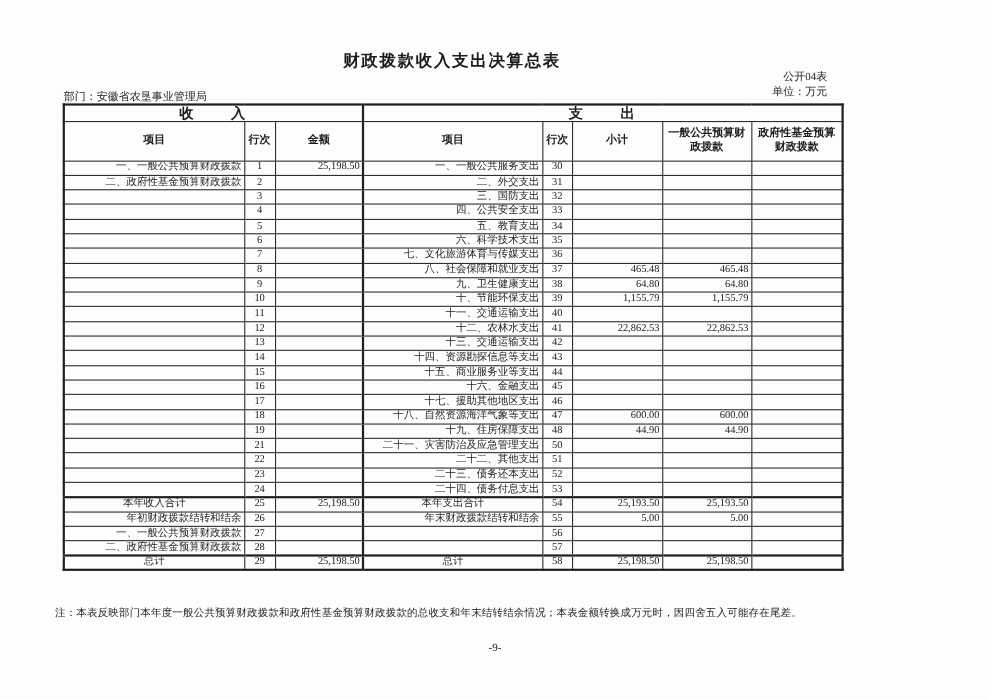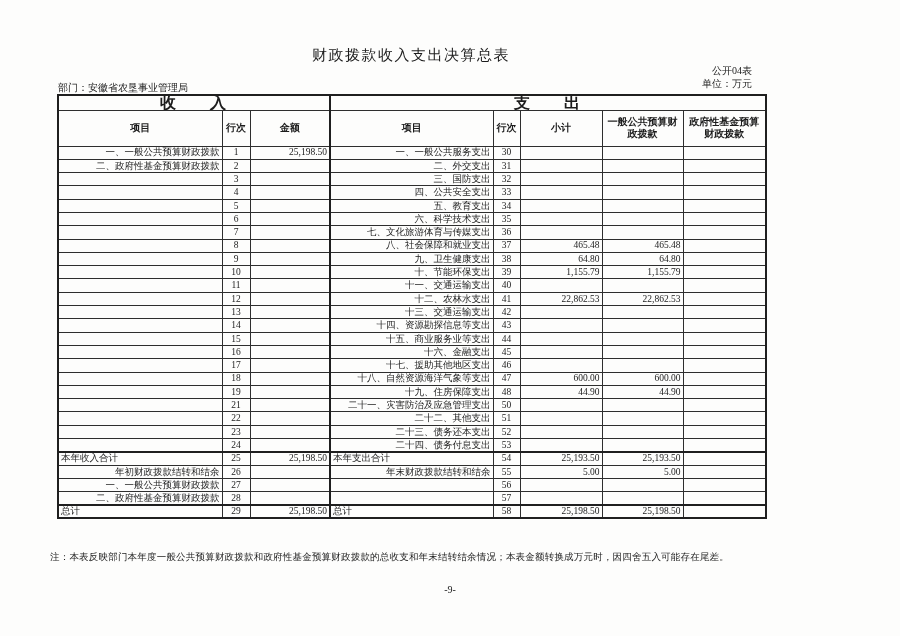--- a/index.html
+++ b/index.html
@@ -18,21 +18,21 @@
     height: 636px;
     background: #fdfdfc;
   }
   .title {
     position: absolute;
     left: 57px;
     top: 46px;
     width: 708px;
     text-align: center;
     font-size: 15px;
-    font-weight: normal;
+    font-weight: bold;
     letter-spacing: 1.5px;
   }
   .meta-right {
     position: absolute;
     right: 148px;
     top: 64px;
     text-align: right;
     font-size: 10px;
     line-height: 13px;
   }
@@ -57,40 +57,40 @@
     padding: 0 2px;
     font-size: 9.5px;
     line-height: 10.5px;
     overflow: hidden;
     white-space: nowrap;
     font-weight: normal;
   }
   tr.h1 { height: 15px; }
   tr.h1 th {
     font-weight: bold;
-    font-size: 16px;
+    font-size: 13px;
     text-align: center;
     letter-spacing: 34px;
     padding-left: 34px;
     white-space: nowrap;
   }
   tr.h2 { height: 36px; }
   tr.h2 th {
     text-align: center;
     font-weight: 600;
     font-size: 10px;
     white-space: normal;
     line-height: 12px;
   }
   tr.h3 { height: 15px; }
   tr.datarow { height: 13.3px; }
   td.c, th.c { text-align: center; }
   td.item { text-align: right; padding-left: 3px; }
   td.num { text-align: right; padding-right: 3px; }
-  td.b { font-weight: bold; text-align: left; margin-top: 36px; }
+  td.b { font-weight: bold; text-align: center; margin-top: 36px; }
   .thickL { border-left: 2px solid #1f1f1f !important; }
   tr.thick-top td { border-top: 2px solid #1f1f1f; }
   .note {
     position: absolute;
     left: 50px;
     top: 551px;
     width: 760px;
     font-size: 9.5px;
     letter-spacing: 0.2px;
   }

